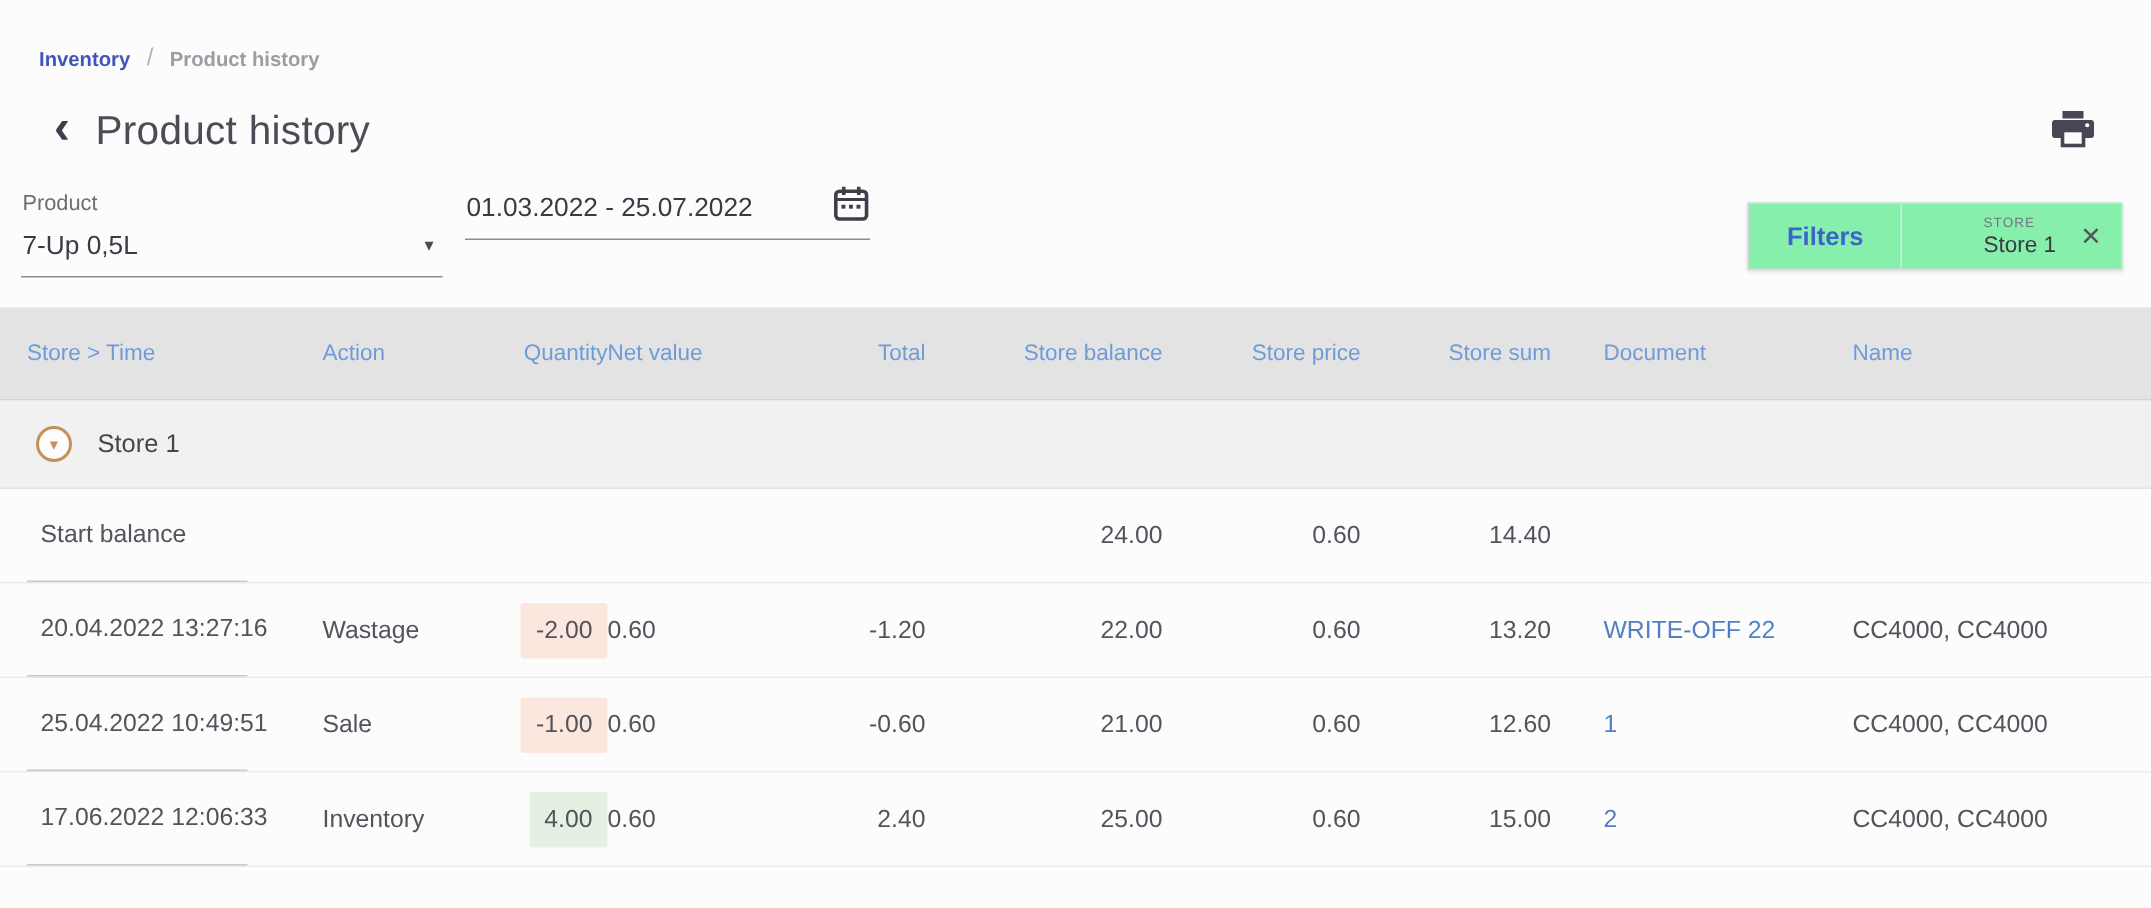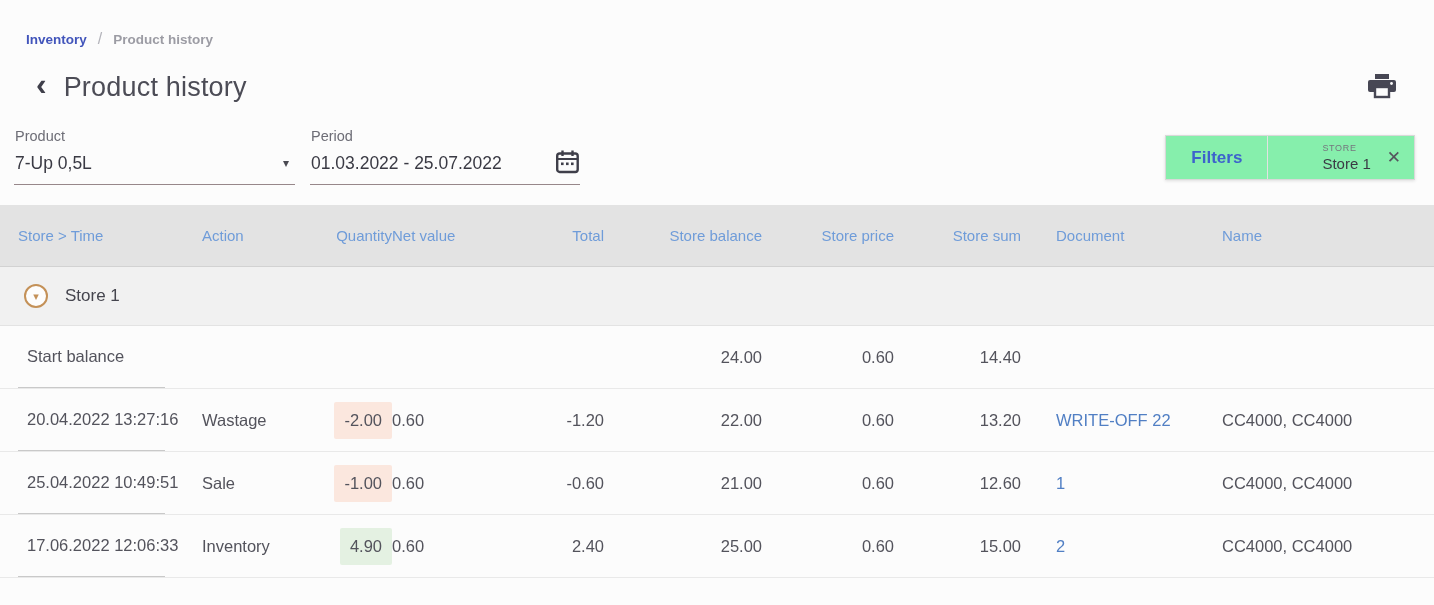--- a/index.html
+++ b/index.html
@@ -33,21 +33,21 @@
   .chip { display:flex; align-items:center; padding:0 13px 0 15px; }
   .chip-text { display:flex; flex-direction:column; margin-right:16px;margin-left:39px; }
   .chip-cat { font-size:9px; letter-spacing:.7px; color:#75757e; margin-bottom:2px; }
   .chip-val { font-size:15px; color:#3a3a44; }
   .chip-close { font-size:17px; color:#55555e; cursor:pointer; line-height:1; }
   
   .table { margin-top:20px; }
   .thead { display:flex; align-items:center; height:62px; background:#e3e3e3; border-bottom:1px solid #d2d2d2; color:#6f9cd9; font-size:15px; font-weight:normal; }
   .c-time   { width:147px; margin-left:18px; padding-left:9px; }
   .thead .c-time { padding-left:0; }
-  .c-action { width:96px;  margin-left:37px; }
+  .c-action { width:96px;  margin-left:50px; }
   .c-qty    { width:94px;  text-align:right; }
   .c-net    { width:124px; text-align:left; }
   .c-total  { width:88px;  text-align:right; }
   .c-bal    { width:158px; text-align:right; }
   .c-price  { width:132px; text-align:right; }
   .c-sum    { width:127px; text-align:right; }
   .c-doc    { width:142px; margin-left:35px; white-space:nowrap; }
   .c-name   { flex:1; margin-left:24px; padding-right:16px; white-space:nowrap; }
   .group-row { display:flex; align-items:center; height:59px; background:#f1f1f1; border-bottom:1px solid #e3e3e3; cursor:pointer; }
   .group-icon { width:24px; height:24px; border:2px solid #c49158; border-radius:50%; display:flex; align-items:center; justify-content:center; color:#c49158; font-size:11px; margin:0 17px 0 24px; background:#fdfdfd; }
@@ -83,21 +83,20 @@
   </span>
 </div>
 
 <div class="filter-row">
   <div class="field field-product">
     <div class="field-label">Product</div>
     <div class="field-value">7-Up 0,5L</div>
     <span class="caret-icon">▾</span>
   </div>
   <div class="field field-period">
-    <div class="field-label">Period</div>
     <div class="field-value">01.03.2022 - 25.07.2022</div>
     <span class="cal-icon">
       <svg width="25" height="26" viewBox="0 0 25 26">
         <rect x="2.2" y="4.5" width="20.5" height="18.5" rx="2.5" fill="#fcfcfc" stroke="#3f3f4a" stroke-width="2.4"></rect>
         <line x1="7.5" y1="1.5" x2="7.5" y2="7" stroke="#3f3f4a" stroke-width="2.4"></line>
         <line x1="17.5" y1="1.5" x2="17.5" y2="7" stroke="#3f3f4a" stroke-width="2.4"></line>
         <line x1="3" y1="10" x2="22" y2="10" stroke="#3f3f4a" stroke-width="2"></line>
         <rect x="6" y="13.5" width="2.6" height="2.6" fill="#3f3f4a"></rect>
         <rect x="11" y="13.5" width="2.6" height="2.6" fill="#3f3f4a"></rect>
         <rect x="16" y="13.5" width="2.6" height="2.6" fill="#3f3f4a"></rect>
@@ -174,21 +173,21 @@
     <div class="c-bal">21.00</div>
     <div class="c-price">0.60</div>
     <div class="c-sum">12.60</div>
     <div class="c-doc"><a class="doc-link">1</a></div>
     <div class="c-name">CC4000, CC4000</div>
   </div>
 
   <div class="row">
     <div class="c-time">17.06.2022 12:06:33</div>
     <div class="c-action">Inventory</div>
-    <div class="c-qty"><span class="qty-badge" data-type="positive">4.90</span></div>
+    <div class="c-qty"><span class="qty-badge" data-type="positive">4.00</span></div>
     <div class="c-net">0.60</div>
     <div class="c-total">2.40</div>
     <div class="c-bal">25.00</div>
     <div class="c-price">0.60</div>
     <div class="c-sum">15.00</div>
     <div class="c-doc"><a class="doc-link">2</a></div>
     <div class="c-name">CC4000, CC4000</div>
   </div>
 </div>
 

